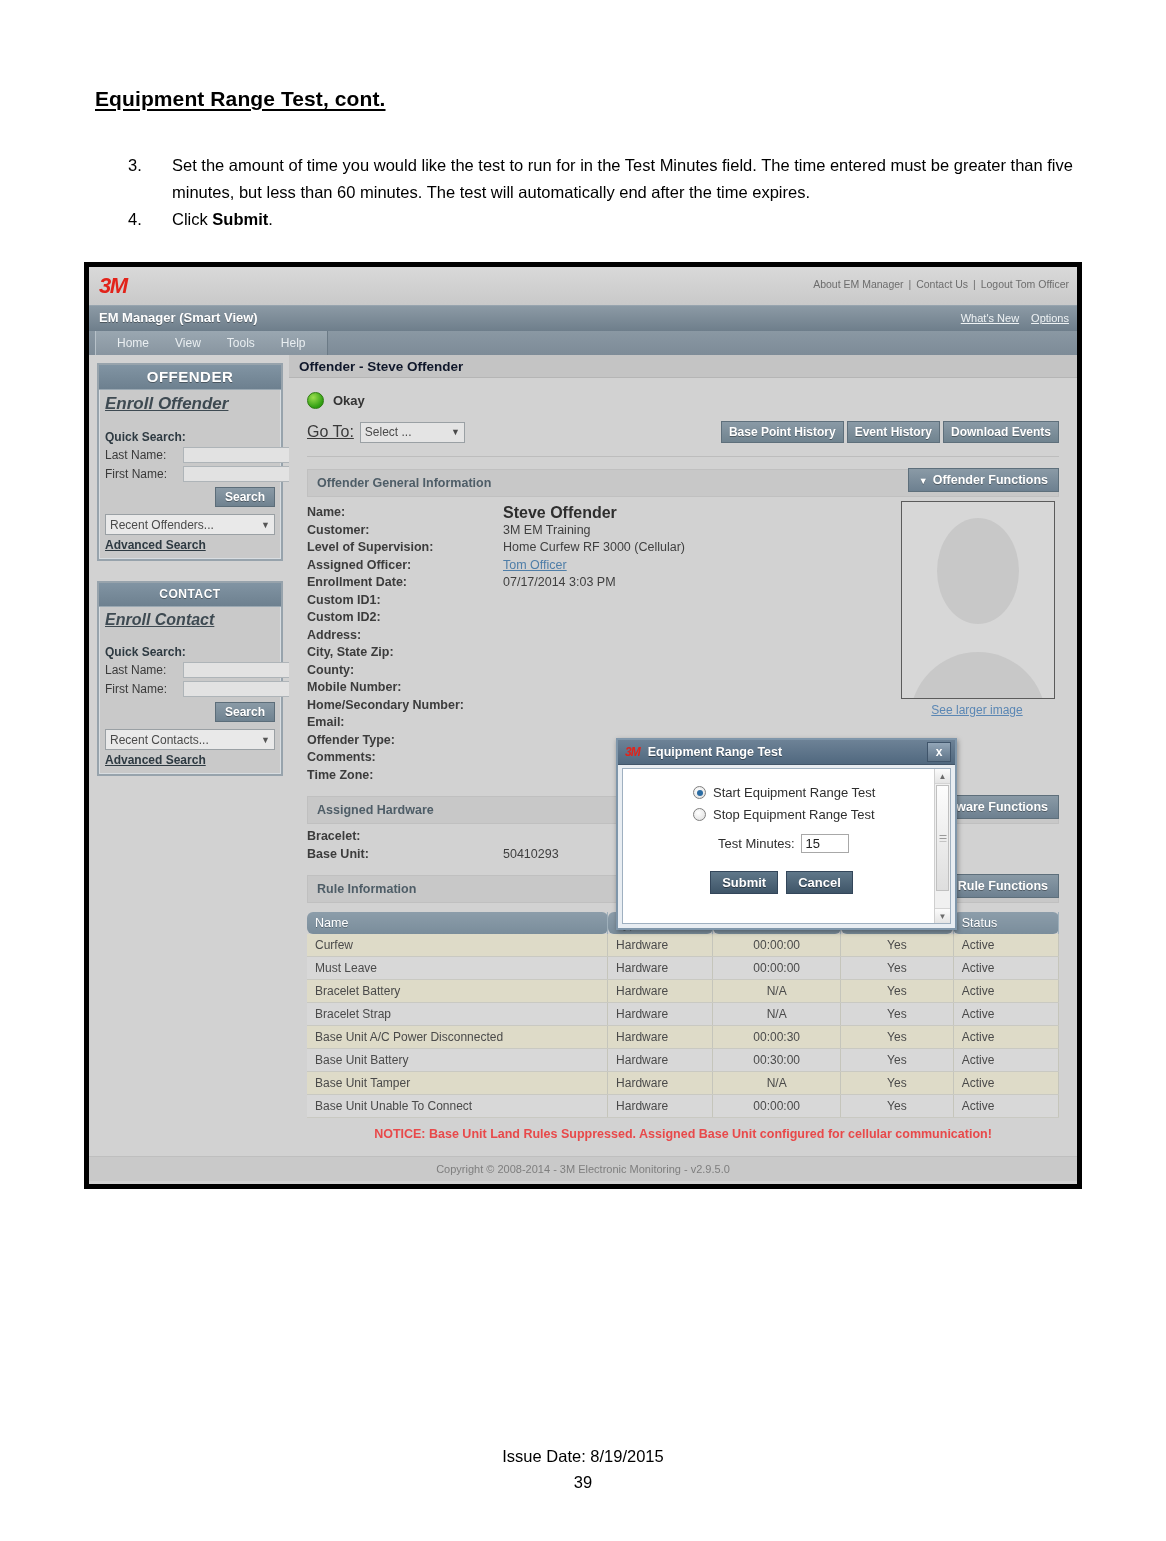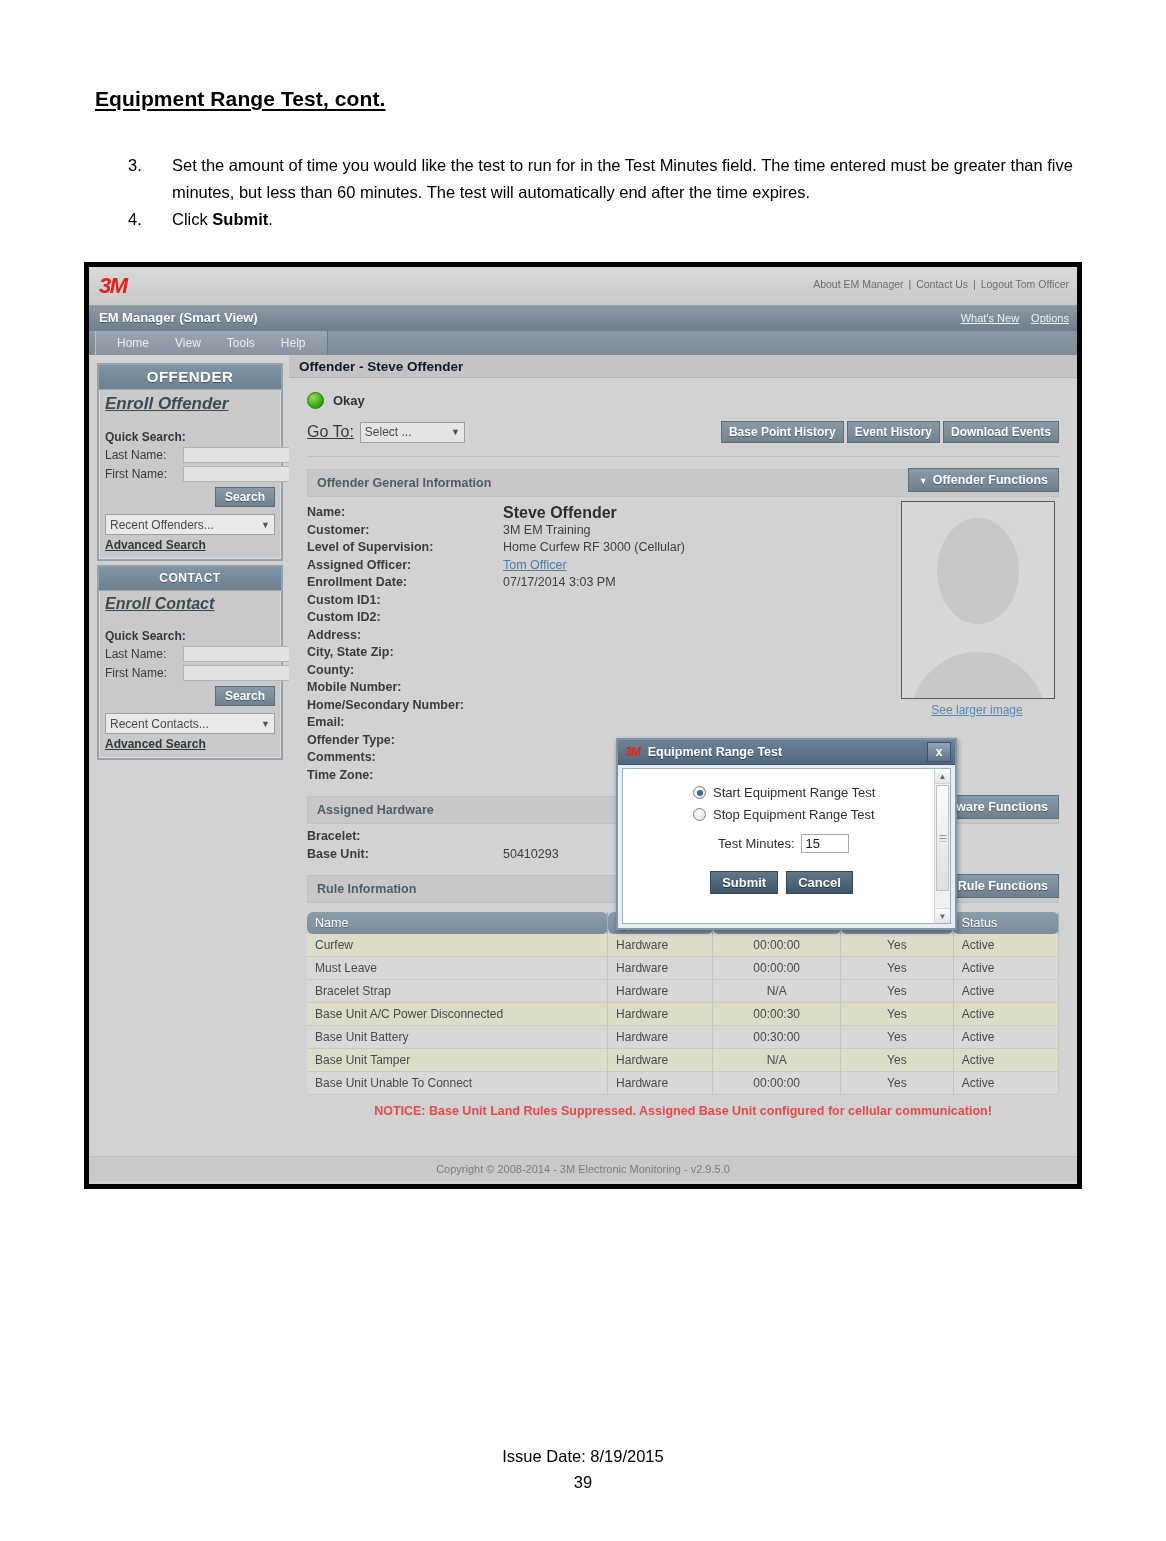--- a/index.html
+++ b/index.html
@@ -69,21 +69,21 @@
   }
   .menu-tabs .mi{color:#e9eef1;font-size:12px;padding:0 13px;cursor:default;}
 
   
   .body-wrap{display:flex;height:801px;background:#d2d2d2;}
   .sidebar{width:200px;flex:0 0 200px;padding:8px 6px 0 8px;box-sizing:border-box;}
   .content{flex:1;background:#d2d2d2;position:relative;}
 
   
   .panel{
-    border:2px solid #97a3ac;background:#c9c9c9;margin-bottom:4px;
+    border:2px solid #97a3ac;background:#c9c9c9;margin-bottom:20px;
     padding:0 0 7px 0;box-shadow:inset 0 0 0 1px #d8dde1;
   }
   .panel-hd{
     background:linear-gradient(#8194a3,#6d808f);
     color:#fff;text-align:center;font-size:15px;font-weight:bold;
     padding:3px 0 4px;letter-spacing:.5px;
     text-shadow:0 1px 0 rgba(0,0,0,.35);
     border-bottom:1px solid #9aa8b2;
   }
   .panel-hd.small{font-size:12px;padding:4px 0 5px;}
@@ -538,20 +538,27 @@
             <td>Curfew</td>
             <td>Hardware</td>
             <td class="c">00:00:00</td>
             <td class="c">Yes</td>
             <td>Active</td>
           </tr>
           <tr class="even">
             <td>Must Leave</td>
             <td>Hardware</td>
             <td class="c">00:00:00</td>
+            <td class="c">Yes</td>
+            <td>Active</td>
+          </tr>
+          <tr class="odd">
+            <td>Bracelet Battery</td>
+            <td>Hardware</td>
+            <td class="c">N/A</td>
             <td class="c">Yes</td>
             <td>Active</td>
           </tr>
           <tr class="even">
             <td>Bracelet Strap</td>
             <td>Hardware</td>
             <td class="c">N/A</td>
             <td class="c">Yes</td>
             <td>Active</td>
           </tr>

